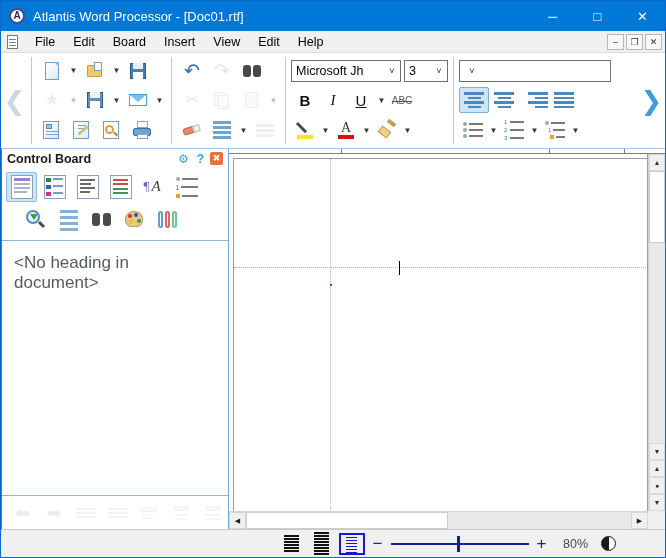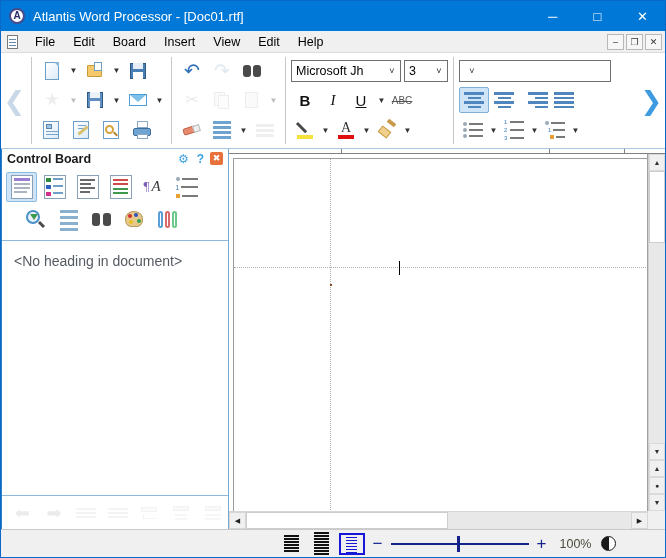--- a/index.html
+++ b/index.html
@@ -149,21 +149,21 @@
   .cb-icons {
     padding: 3px 4px 5px 4px; border-bottom: 1px solid #8fb8da;
   }
   .cb-irow { display: flex; gap: 2px; }
   .cb-irow.r2 { padding-left: 14px; margin-top: 3px; }
   .cb-ibtn {
     width: 31px; height: 30px; display: flex; align-items: center; justify-content: center;
     border: 1px solid transparent; border-radius: 2px;
   }
   .cb-ibtn.active { background: #cfe4f7; border-color: #8cbde0; }
-  .cb-body { flex: 1; padding: 12px; font-size: 14px; color: #555b63; }
+  .cb-body { flex: 1; padding: 12px; font-size: 17px; color: #555b63; }
   .cb-foot {
     flex: 0 0 34px; border-top: 1px solid #8fb8da;
     display: flex; align-items: center; padding-left: 5px; gap: 1px;
   }
   .cb-fbtn {
     width: 32px; height: 28px; display: flex; align-items: center; justify-content: center;
     border: 1px solid transparent; border-radius: 2px;
   }
 
   
@@ -802,18 +802,18 @@
             <i></i>
             <i></i>
             <i></i>
           </div>
       </div>
       <div class="zm-sign">−</div>
       <div class="zm-track">
         <div class="zm-knob"></div>
       </div>
       <div class="zm-sign">+</div>
-      <div class="zm-pct">100%</div>
+      <div class="zm-pct">80%</div>
       <div class="contrast"></div>
     </div>
   </div>
 
 </div>
 
 </body></html>

